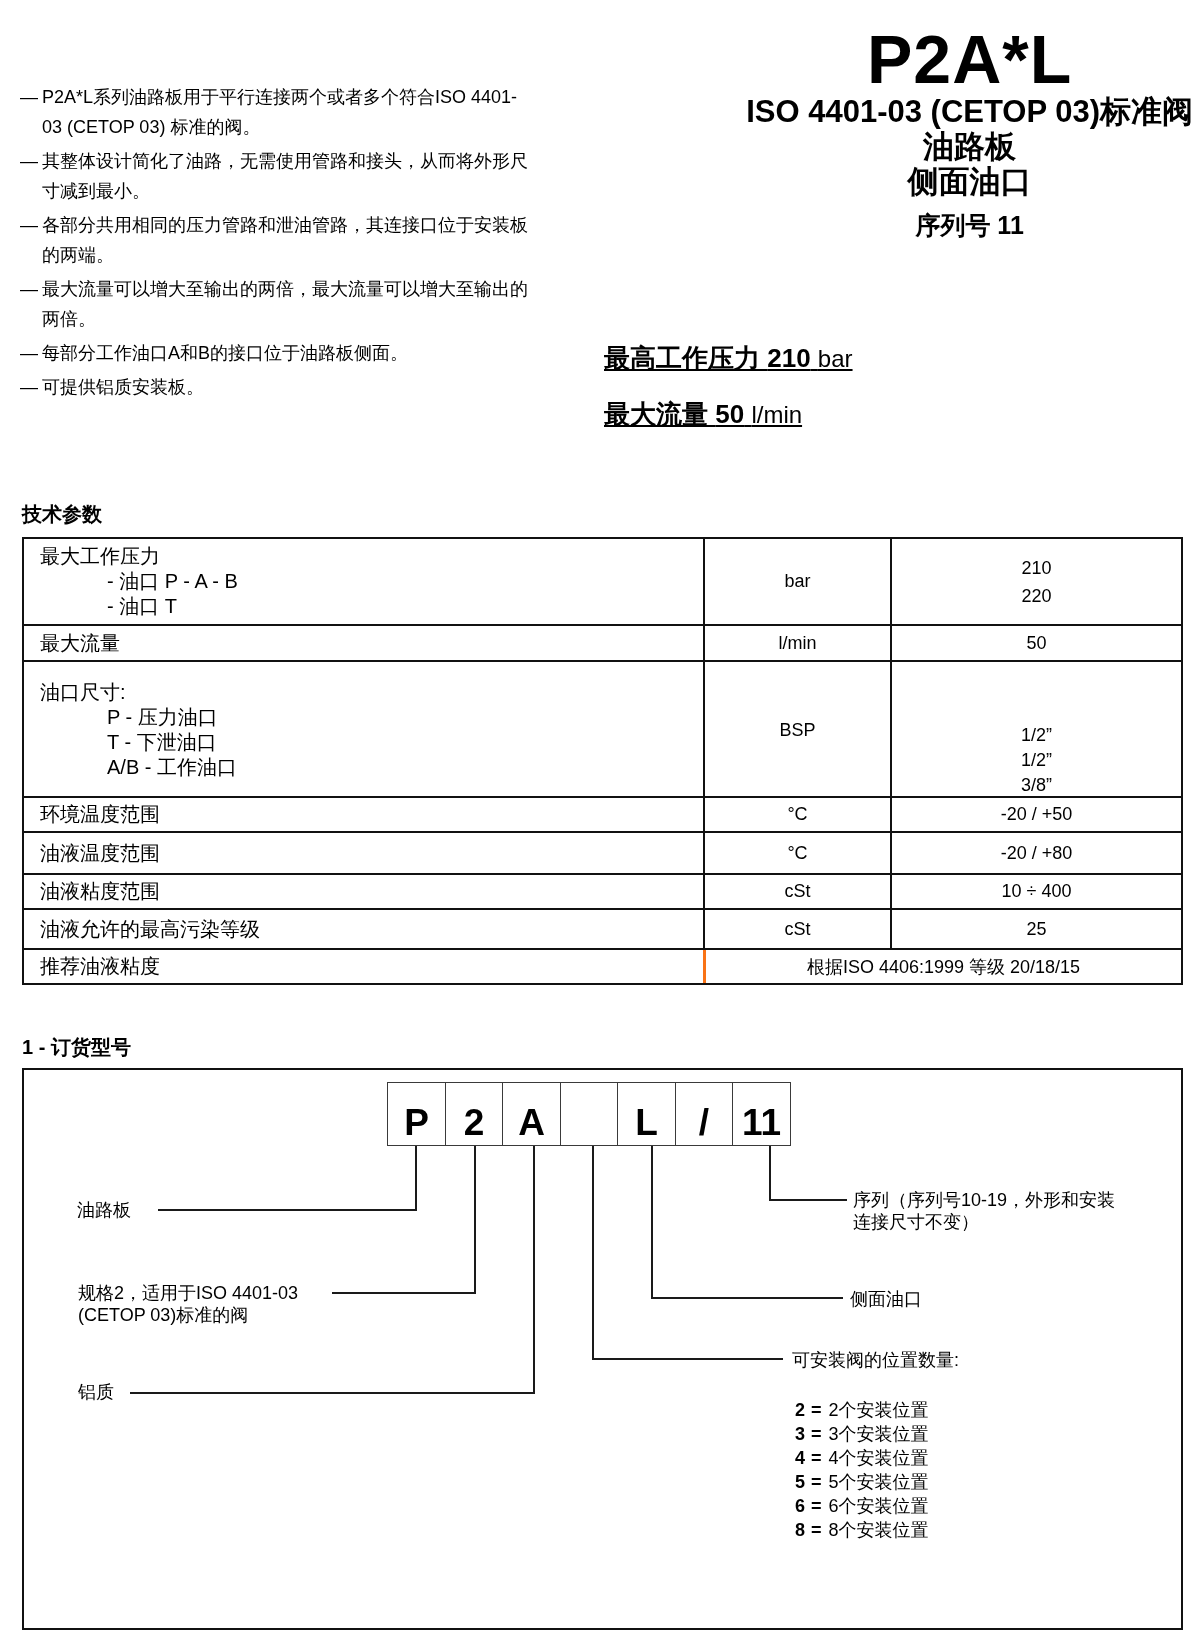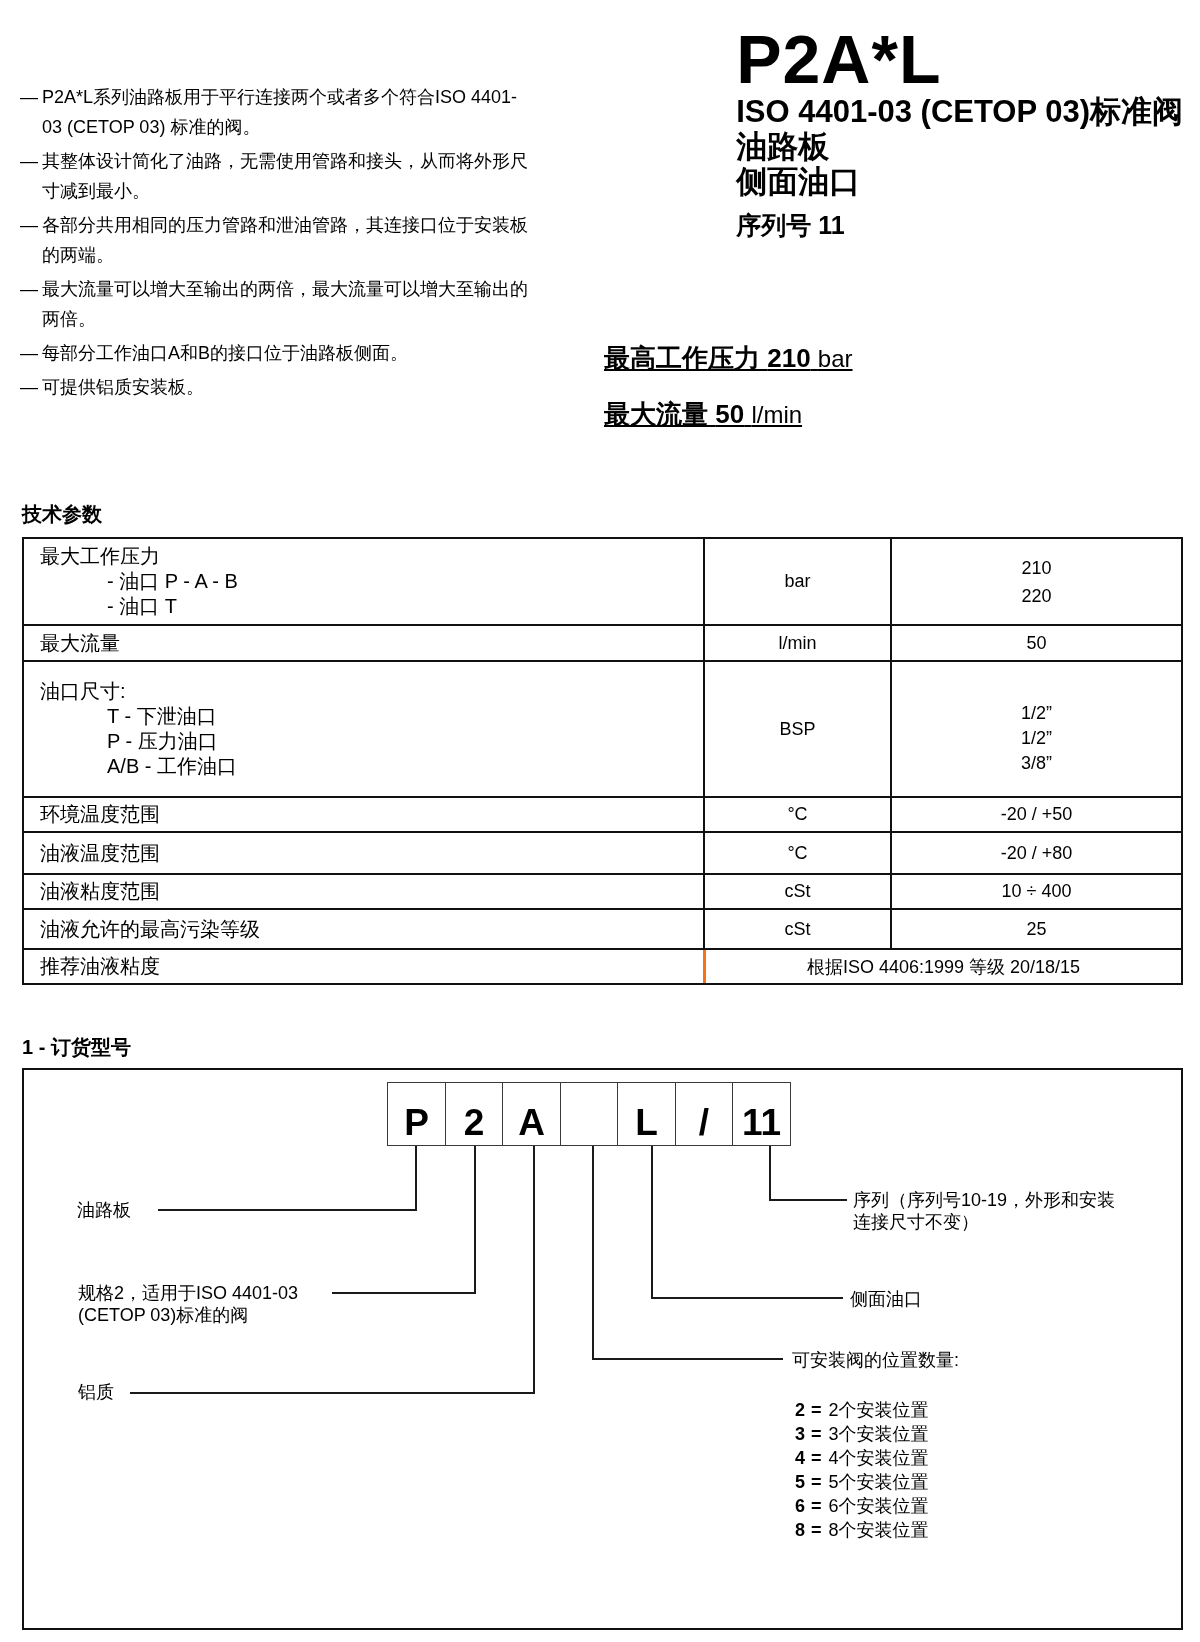--- a/index.html
+++ b/index.html
@@ -9,21 +9,21 @@
     background:#ffffff; color:#000;
     font-family:"Liberation Sans","DejaVu Sans",sans-serif;
     overflow:hidden;
   }
   
   .bullets { position:absolute; left:20px; top:82px; width:515px; list-style:none; }
   .bullets li { display:flex; font-size:18px; line-height:30px; margin-bottom:4px; }
   .bullets .dash { flex:0 0 22px; }
   .bullets .btext { flex:1; }
   
-  .title-block { position:absolute; right:17px; top:24px; text-align:left; }
+  .title-block { position:absolute; right:7px; top:24px; text-align:center; }
   .title-model { font-size:68px; font-weight:bold; line-height:70px; letter-spacing:1px; }
   .title-sub { font-size:31px; font-weight:bold; line-height:35px; }
   .title-serial { font-size:25px; font-weight:bold; margin-top:10px; }
   
   .highlights { position:absolute; left:604px; top:341px;text-decoration:underline; }
   .hl-line { font-size:26px; font-weight:bold; }
   .hl-line + .hl-line { margin-top:21px; }
   .hl-unit { font-size:24px; font-weight:normal; }
   
   .sec-heading { position:absolute; left:22px; font-size:20px; font-weight:bold; }
@@ -31,21 +31,21 @@
   .ttable { position:absolute; left:22px; top:537px; width:1161px; border:2px solid #111; }
   .trow { display:grid; grid-template-columns:679px 187px 1fr; }
   .trow + .trow { border-top:2px solid #111; }
   .pcell { display:flex; flex-direction:column; justify-content:center;
            padding-left:16px; font-size:20px; line-height:25px; }
   .pcell .sub { padding-left:67px; }
   .ucell, .vcell { display:flex; flex-direction:column; justify-content:center;
                    align-items:center; text-align:center;
                    font-size:18px; line-height:25px; border-left:2px solid #111; }
   .vcell.two { line-height:28px; }
-  .vcell.vshift { justify-content:flex-start; padding-top:39px; }
+  .vcell.vshift { justify-content:flex-start; padding-top:61px; }
   .mcell { grid-column:2 / 4; display:flex; align-items:center; justify-content:center;
            font-size:18px; border-left:3px solid #f97316; }
   
   .order-box { position:absolute; left:22px; top:1068px; width:1161px; height:562px;
                border:2px solid #111; }
   .code-cells { position:absolute; left:363px; top:12px; display:flex; }
   .code-cell { width:59px; height:64px; border:1.5px solid #3a3a3a; background:#fff;
                display:flex; align-items:flex-end; justify-content:center;
                font-size:37px; font-weight:bold; line-height:40px; padding-bottom:2px; }
   .code-cell + .code-cell { margin-left:-1.5px; }
@@ -125,22 +125,22 @@
       </div>
     </div>
     <div class="trow" style="height:36px;">
       <div class="pcell">最大流量</div>
       <div class="ucell">l/min</div>
       <div class="vcell">50</div>
     </div>
     <div class="trow" style="height:136px;">
       <div class="pcell">
         <div>油口尺寸:</div>
+        <div class="sub">P - 压力油口</div>
         <div class="sub">T - 下泄油口</div>
-        <div class="sub">P - 压力油口</div>
         <div class="sub">A/B - 工作油口</div>
       </div>
       <div class="ucell">BSP</div>
       <div class="vcell vshift">
         <div>1/2”</div>
         <div>1/2”</div>
         <div>3/8”</div>
       </div>
     </div>
     <div class="trow" style="height:35px;">

